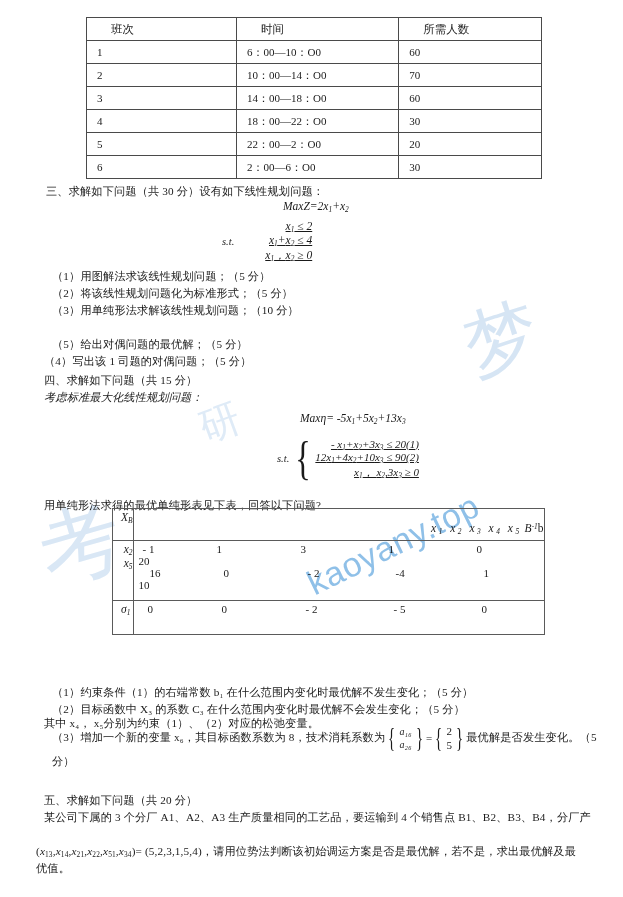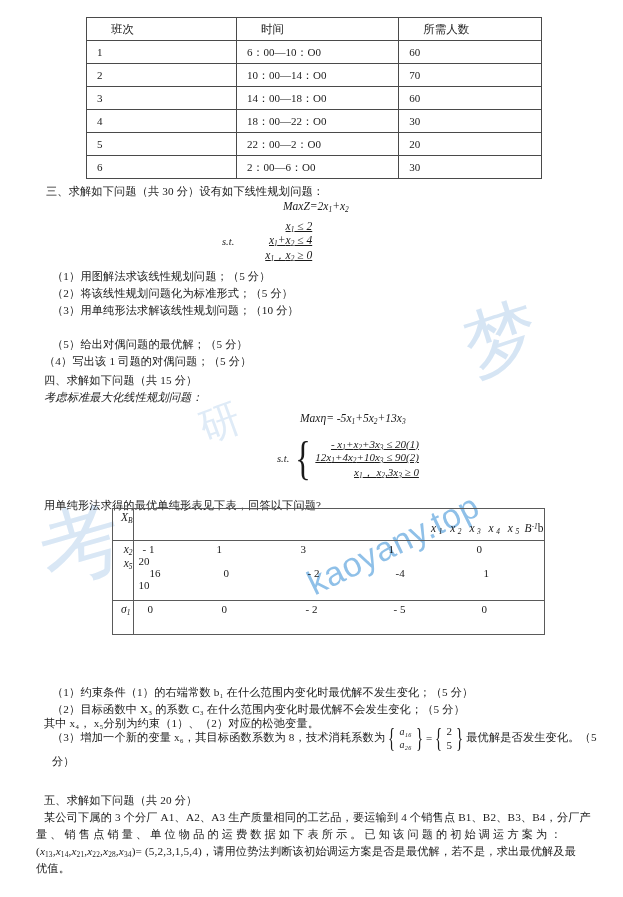--- a/index.html
+++ b/index.html
@@ -363,17 +363,16 @@
         <span class="matcol up" style="font-size:11px;">
           <span>2</span>
           <span>5</span>
         </span>
         <span class="bb">}</span>
       </span><span>最优解是否发生变化。（5 分）</span>
   </div>
 
   <div class="blk para" style="left:44px; top:792px;">五、求解如下问题（共 20 分）</div>
   <div class="blk para" style="left:44px; top:809px; width:560px;">某公司下属的 3 个分厂 A1、A2、A3 生产质量相同的工艺品，要运输到 4 个销售点 B1、B2、B3、B4，分厂产</div>
-  <div class="blk para justified" style="left:36px; top:826px; width:552px;">量 、 销 售 点 销 量 、 单 位 物 品 的 运 费 数 据 如 下 表 所 示 。 已 知 该 问 题 的 初 始 调 运 方 案 为 ：</div>
-  <div class="blk para" style="left:36px; top:843px; width:570px;">(<i>x</i><sub>13</sub>,<i>x</i><sub>14</sub>,<i>x</i><sub>21</sub>,<i>x</i><sub>22</sub>,<i>x</i><sub>28</sub>,<i>x</i><sub>34</sub>)= (5,2,3,1,5,4)，请用位势法判断该初始调运方案是否是最优解，若不是，求出最优解及最</div>
+  <div class="blk para" style="left:36px; top:843px; width:570px;">(<i>x</i><sub>13</sub>,<i>x</i><sub>14</sub>,<i>x</i><sub>21</sub>,<i>x</i><sub>22</sub>,<i>x</i><sub>51</sub>,<i>x</i><sub>34</sub>)= (5,2,3,1,5,4)，请用位势法判断该初始调运方案是否是最优解，若不是，求出最优解及最</div>
   <div class="blk para" style="left:36px; top:860px;">优值。</div>
 
 </div>
 
 </body></html>

